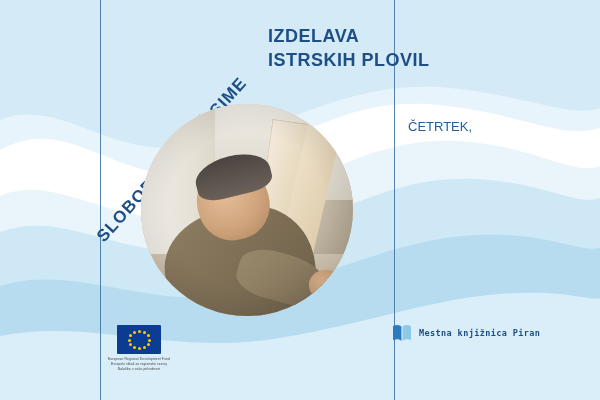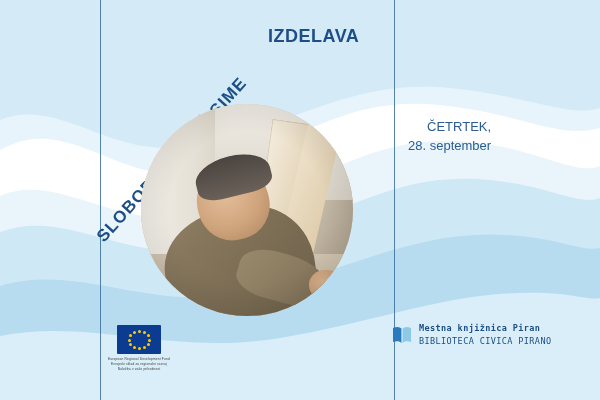--- a/index.html
+++ b/index.html
@@ -52,21 +52,20 @@
   }
   #title-block div { white-space: nowrap; }
 
   
   .info-block {
     position: absolute;
     left: 408px;
     color: #2a5d92;
     font-size: 13px;
     line-height: 1.45;
-    text-align: right;
   }
   #date-block { top: 118px; }
   #venue-block { top: 200px; }
 
   
   #author-name {
     position: absolute;
     left: 62px;
     top: 150px;
     width: 220px;
@@ -224,25 +223,25 @@
     <path d="M0,232 C70,206 130,270 230,246 C340,220 390,170 490,180 C550,186 578,206 600,198 L600,400 L0,400 Z" fill="#cfe8f5"></path>
     <path d="M0,286 C80,262 150,314 250,292 C360,268 420,226 520,236 C562,240 585,252 600,248 L600,400 L0,400 Z" fill="#b7dcf0"></path>
     <path d="M0,336 C90,318 170,356 280,338 C390,320 460,286 560,294 C580,296 592,300 600,298 L600,400 L0,400 Z" fill="#d9eef8"></path>
   </svg>
 
   <div class="vline" id="vline-left"></div>
   <div class="vline" id="vline-right"></div>
 
   <div id="title-block">
     <div>IZDELAVA</div>
+    <div>ISTRSKIH PLOVIL</div>
   </div>
 
   <div class="info-block" id="date-block">
     <div>ČETRTEK,</div>
-    <div>28. september</div>
   </div>
 
 
   <div id="author-name">SLOBODAN SIMIČ SIME</div>
 
   <div id="photo-circle">
     <div id="photo-inner">
       <div class="ph" id="ph-wall"></div>
       <div class="ph" id="ph-wall2"></div>
       <div class="ph" id="ph-floor"></div>
@@ -279,17 +278,16 @@
     </div>
   </div>
 
   <div id="library-logo">
     <svg id="lib-mark" viewBox="0 0 20 22">
       <path d="M1,4 C5,2 8,3 9.4,4.6 L9.4,19 C8,17.4 5,16.6 1,18 Z" fill="#2a7bbd"></path>
       <path d="M19,4 C15,2 12,3 10.6,4.6 L10.6,19 C12,17.4 15,16.6 19,18 Z" fill="#8fc9e8"></path>
     </svg>
     <div id="lib-text">
       <div id="lib-line1">Mestna  knjižnica  Piran</div>
-      <div>BIBLIOTECA  CIVICA  PIRANO</div>
     </div>
   </div>
 
 </div>
 
 </body></html>

